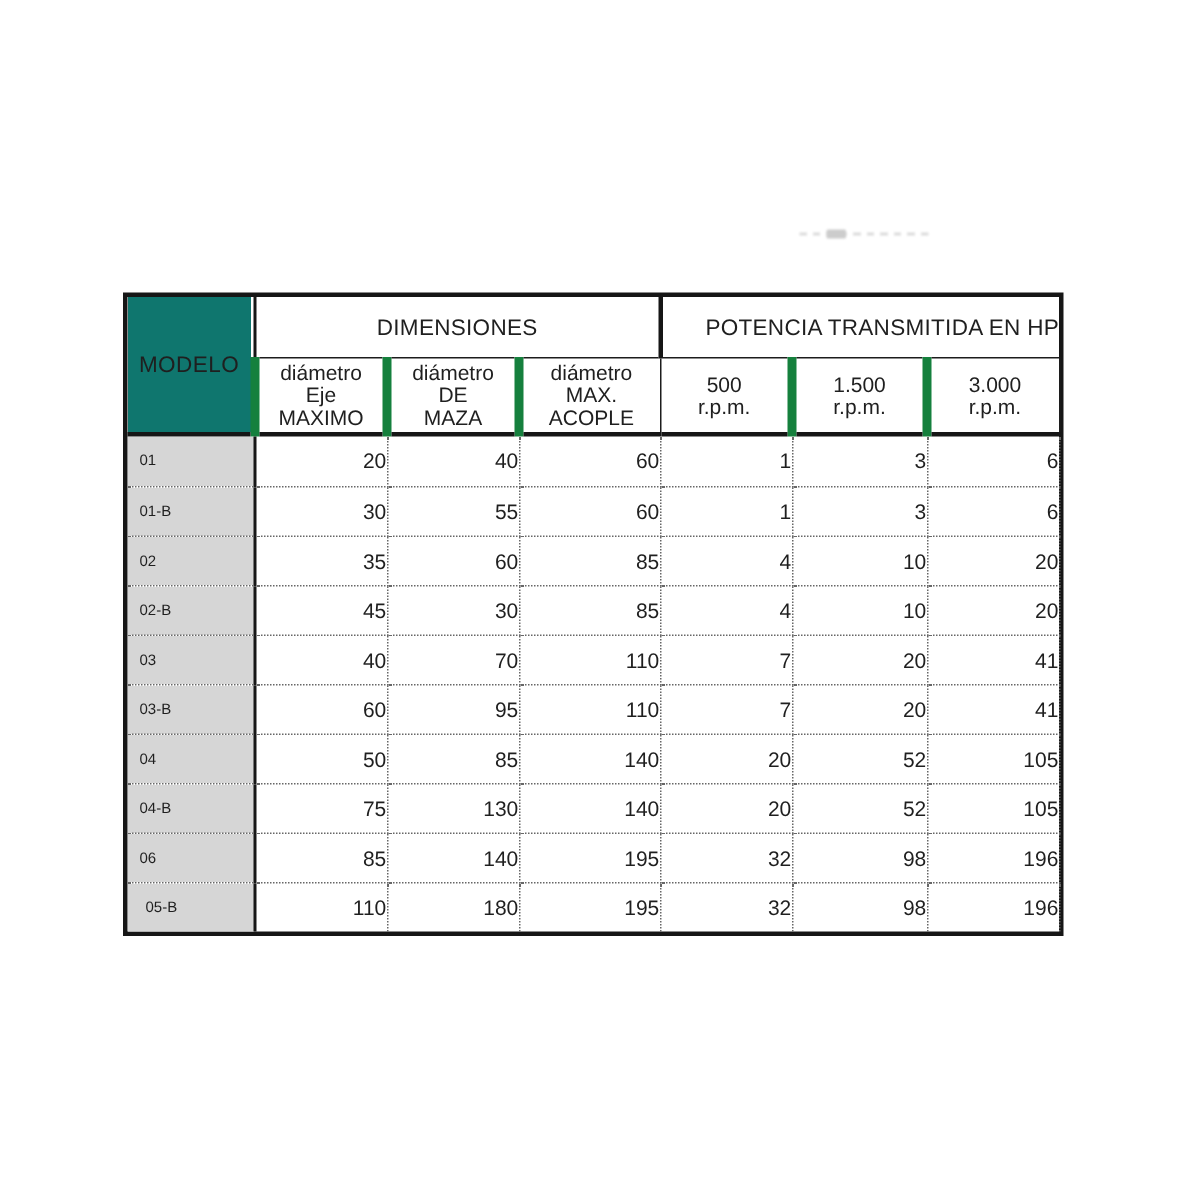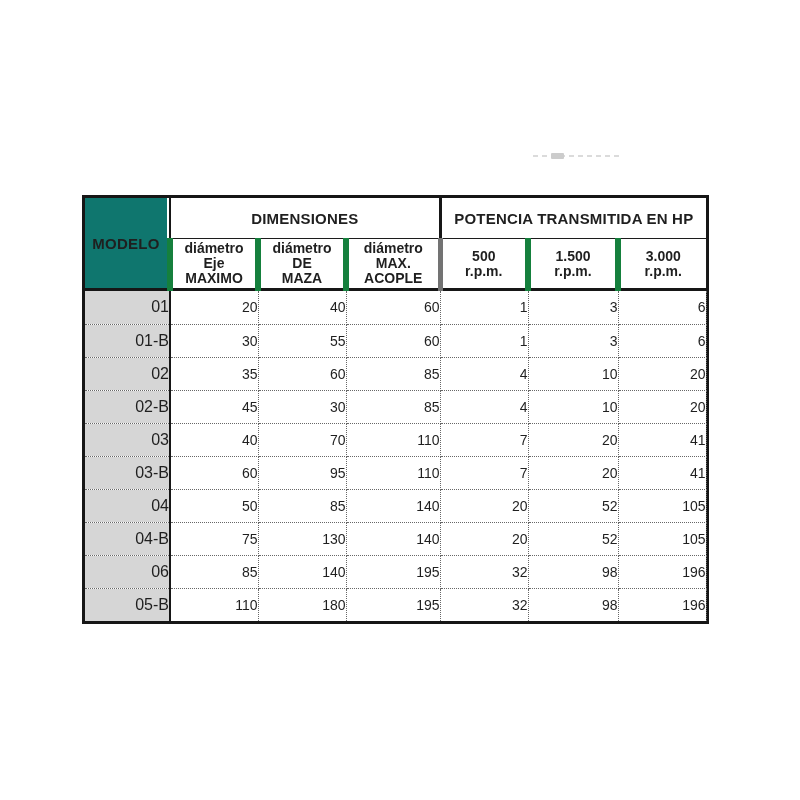--- a/index.html
+++ b/index.html
@@ -56,57 +56,57 @@
     width: 100%;
     height: 100%;
   }
   th, td {
     padding: 0;
     vertical-align: middle;
     overflow: hidden;
   }
 
   
-  th { font-weight: bold; text-align: center; }
+  th { font-weight: normal; text-align: center; }
 
   .c-modelo {
     background: #0f766e;
     border-right: 2px solid #161616;
     border-bottom: 3px solid #161616;
     font-size: 15px;
     letter-spacing: 0.3px;
   }
   .h-top th.c-dim,
   .h-top th.c-pot {
     height: 40px;
     border-bottom: 1px solid #1c1c1c;
     font-size: 15px;
     letter-spacing: 0.2px;
   }
-  .c-pot { border-left: 3px solid #161616; }
+  .c-pot { border-left: 3px solid #161616; text-align: right; }
 
   .h-sub th {
     height: 49px;
     border-left: 6px solid #15803d;
     border-right: 1px solid #1c1c1c;
     border-bottom: 3px solid #161616;
     font-size: 14px;
     line-height: 15px;
   }
-  .h-sub th.pot-first { border-left: 5px solid #737373; }
+  .h-sub th.pot-first { border-left: 1px solid #737373; }
   .line { display: block; }
 
   
   td.model {
     background: #d6d6d6;
     border-right: 2px solid #161616;
     border-bottom: 1px dotted #676767;
-    text-align: right;
+    text-align: left;
     padding-left: 8px;
-    font-size: 16px;
+    font-size: 10px;
   }
   td.num {
     border: 1px dotted #676767;
     text-align: right;
     font-size: 14px;
   }
   tr.data:last-child td { border-bottom: none; padding-left: 12px; }
 </style>
 </head>
 <body>

